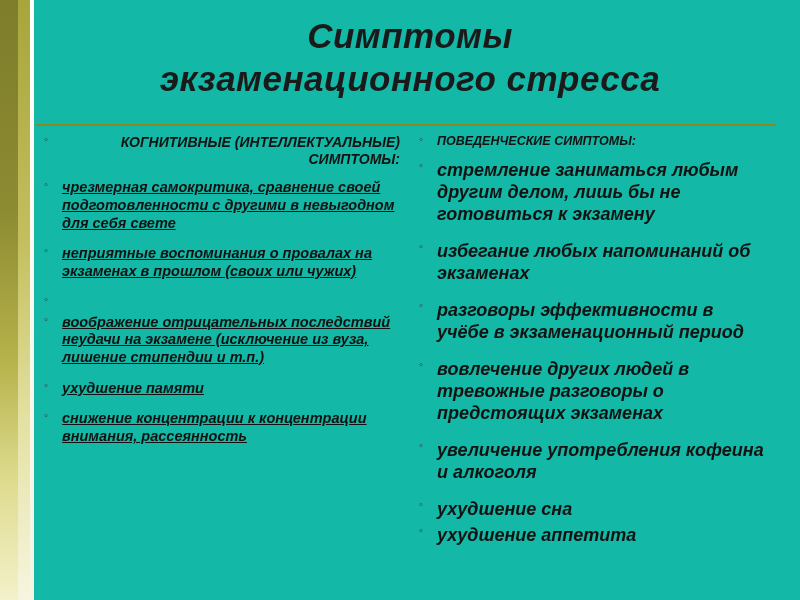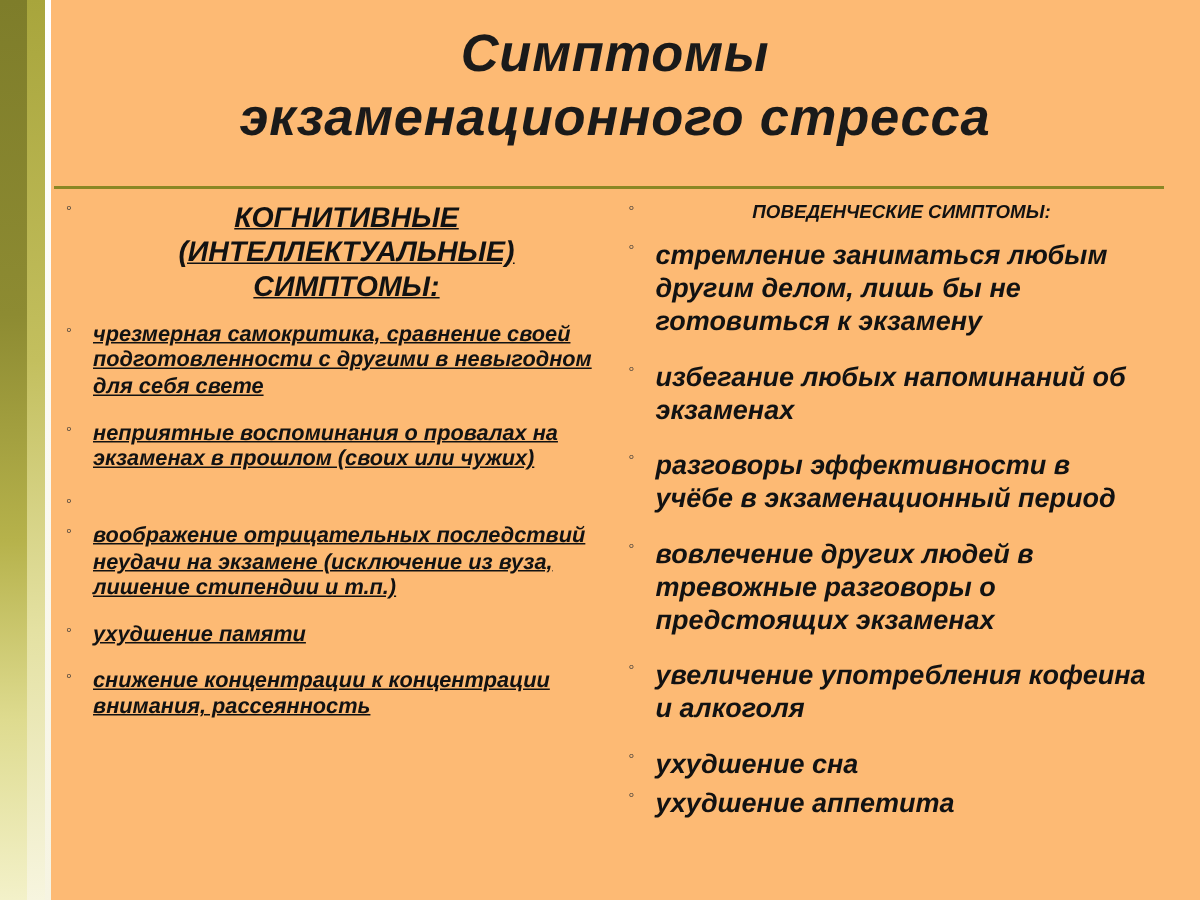--- a/index.html
+++ b/index.html
@@ -10,21 +10,21 @@
     width: 800px;
     height: 600px;
     background: #ffffff;
     font-family: "Liberation Sans", sans-serif;
     overflow: hidden;
   }
   .slide {
     position: relative;
     width: 800px;
     height: 600px;
-    background: #fdba74;
+    background: #14b8a6;
     box-sizing: border-box;
   }
   
   .left-bar-outer {
     position: absolute;
     left: 0;
     top: 0;
     width: 18px;
     height: 600px;
     background: linear-gradient(to bottom, #7e7d2a 0%, #8d8b32 35%, #b6b24b 60%, #dedb8f 80%, #f3f1c9 100%);
@@ -112,32 +112,30 @@
     content: "\25E6";
     position: absolute;
     left: 4px;
     top: -1px;
     font-size: 11px;
     color: #333333;
     font-style: normal;
     font-weight: normal;
   }
   li.heading {
-    text-align: center;
+    text-align: right;
     padding-left: 0;
-    font-size: 19px;
+    font-size: 14px;
     margin-bottom: 10px;
-    text-decoration: underline;
   }
   li.heading::before {
     left: 26px;
     top: 1px;
   }
   li.heading-right {
-    text-align: center;
     padding-left: 0;
     font-size: 12.5px;
     margin-bottom: 12px;
     font-weight: bold;
   }
   li.heading-right::before {
     left: 10px;
     top: 1px;
   }
   .col-left li.item {

